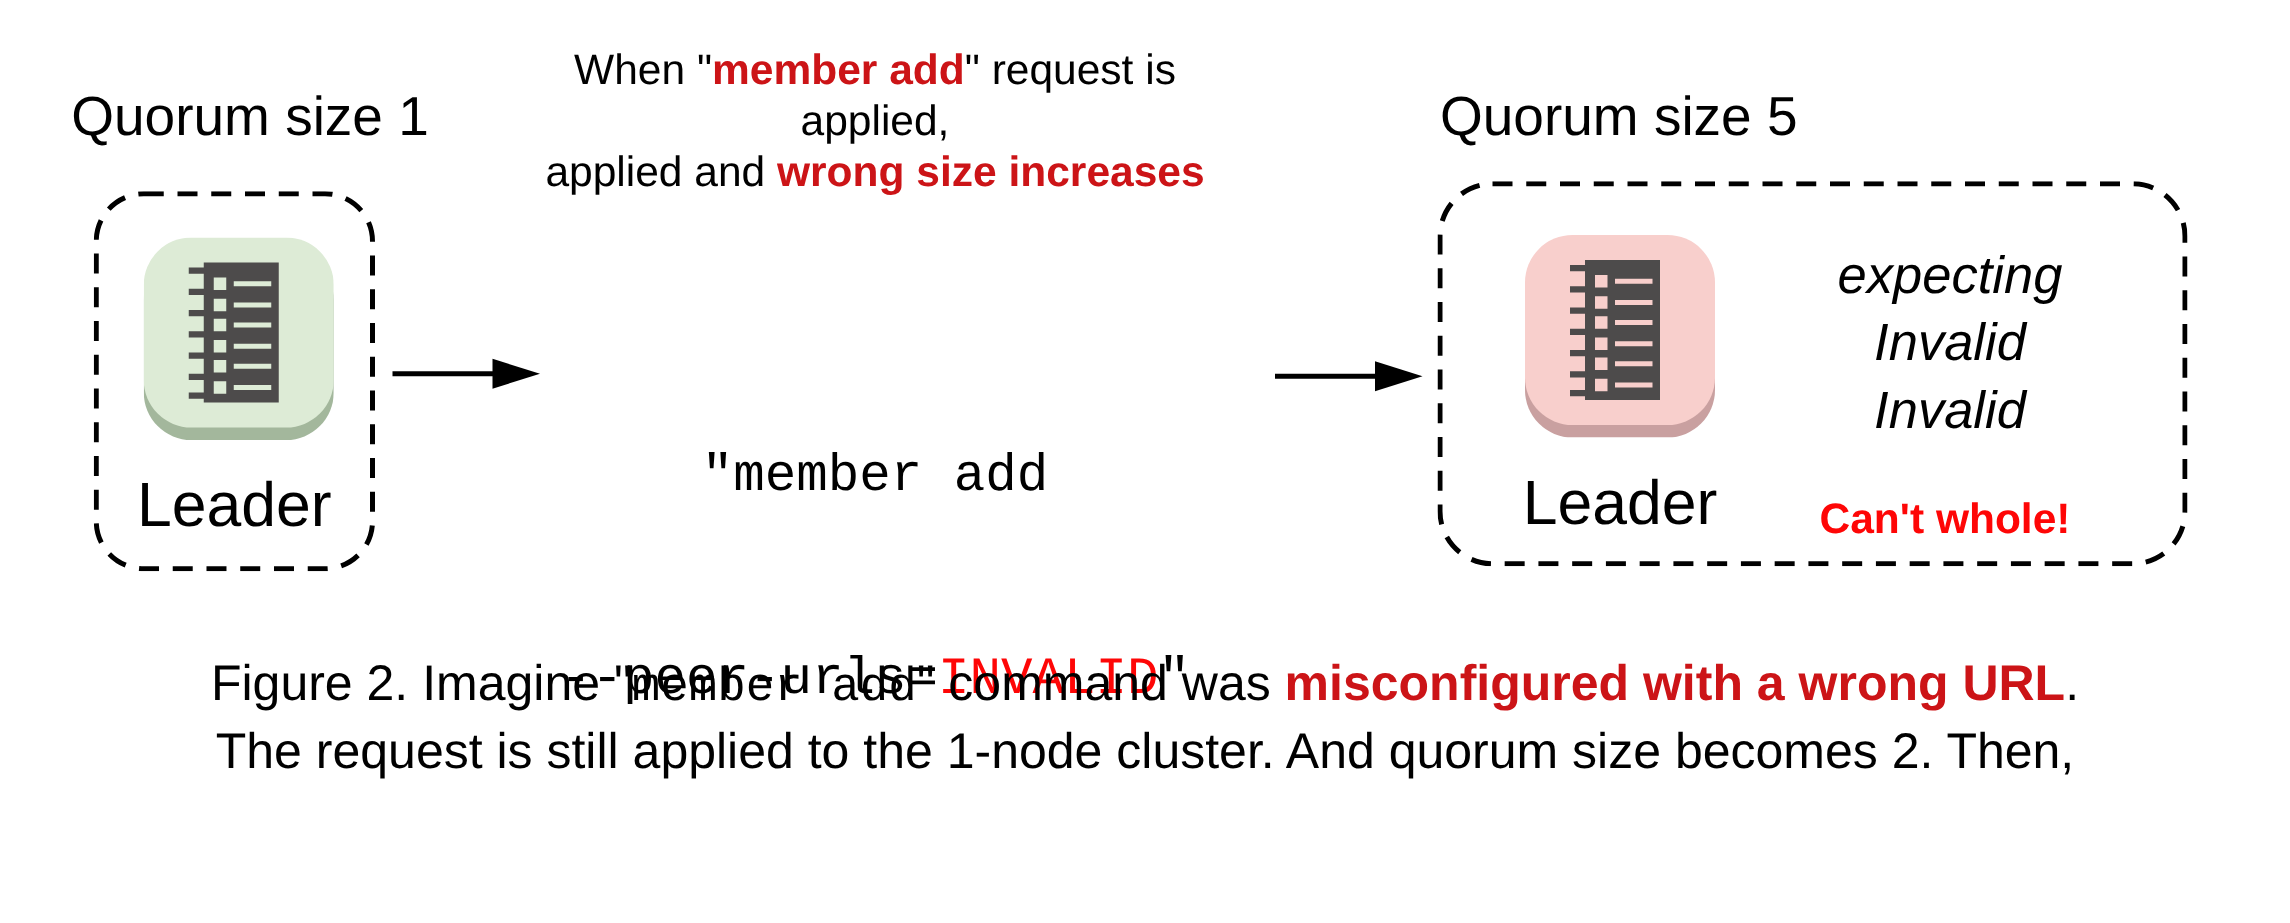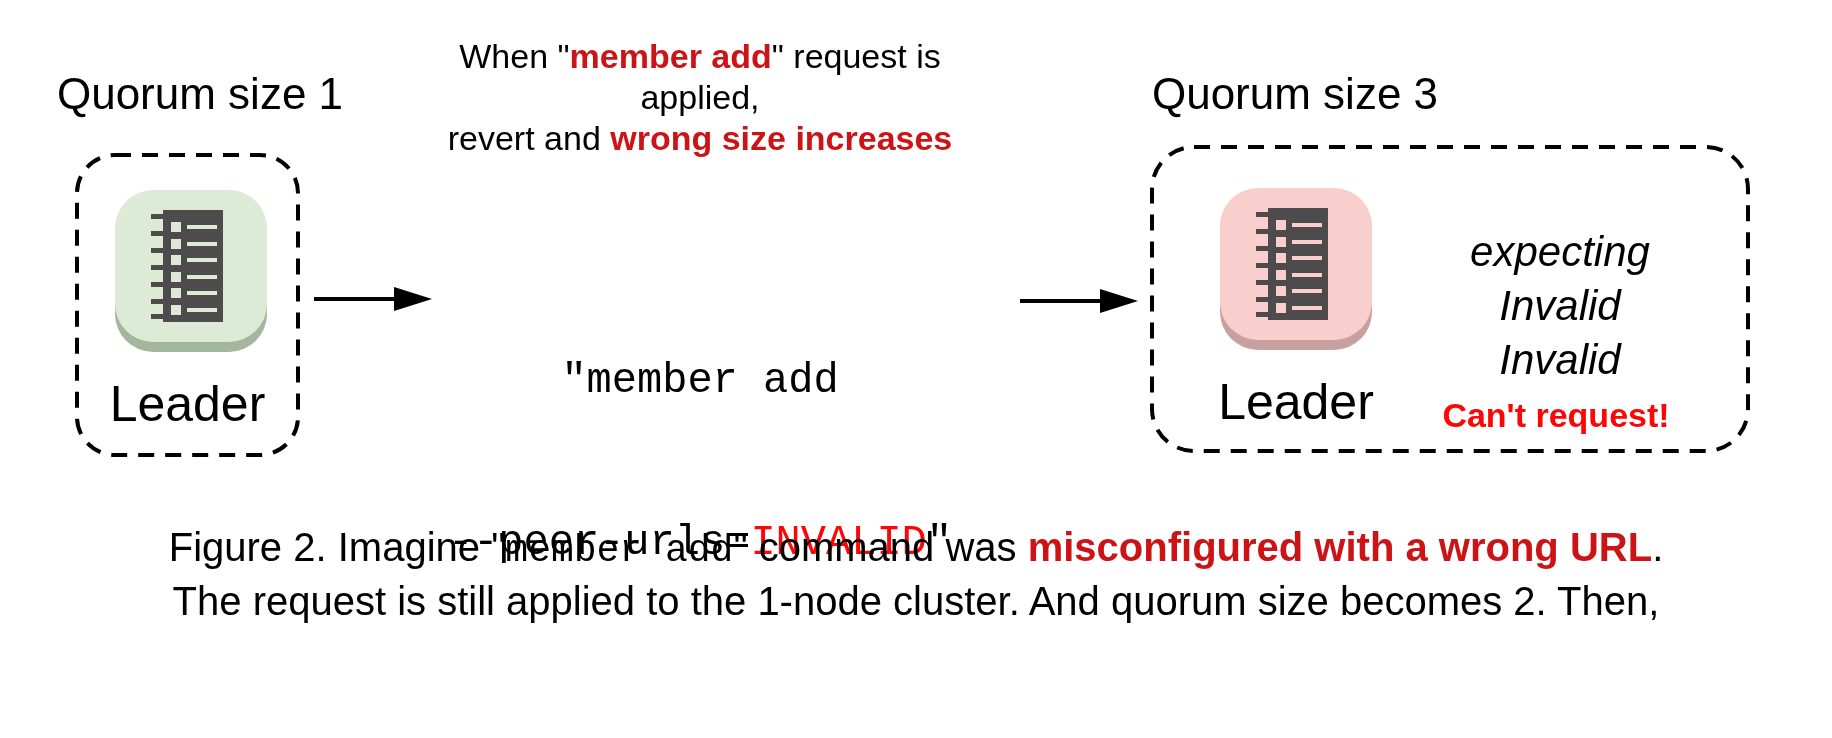--- a/index.html
+++ b/index.html
@@ -97,34 +97,34 @@
     <div class="abs center node-label" style="left:0;top:224px;width:225px;">Leader</div>
   </div>
 
   <svg class="arrow" style="left:312px;top:283px;" width="122" height="32" viewBox="0 0 122 32">
     <line x1="2" y1="16" x2="86" y2="16" stroke="#000" stroke-width="4"></line>
     <polygon points="82,4 82,28 120,16" fill="#000"></polygon>
   </svg>
 
   <div class="abs center transition-note" style="left:400px;top:36px;width:600px;">
     <div><span>When "</span><span class="em">member add</span><span>" request is applied,</span></div>
-    <div><span>revert and </span><span class="em">wrong size increases</span></div>
+    <div><span>applied and </span><span class="em">wrong size increases</span></div>
   </div>
 
   <div class="abs center command" style="left:400px;top:246px;width:600px;">
     <div>"member add</div>
     <div><span>--peer-urls=</span><span class="invalid">INVALID</span><span>"</span></div>
   </div>
 
   <svg class="arrow" style="left:1018px;top:285px;" width="122" height="32" viewBox="0 0 122 32">
     <line x1="2" y1="16" x2="86" y2="16" stroke="#000" stroke-width="4"></line>
     <polygon points="82,4 82,28 120,16" fill="#000"></polygon>
   </svg>
 
-  <div class="abs center quorum-title" style="left:1110px;top:70px;width:370px;">Quorum size 3</div>
+  <div class="abs center quorum-title" style="left:1110px;top:70px;width:370px;">Quorum size 5</div>
 
   <div class="cluster-box" style="left:1150px;top:145px;width:600px;height:308px;">
     <svg class="border" viewBox="0 0 600 308">
       <rect x="2" y="2" width="596" height="304" rx="42" fill="none" stroke="#000" stroke-width="4" stroke-dasharray="16 11"></rect>
     </svg>
 
     <svg class="node-badge badge-pink" style="left:70px;top:43px;" viewBox="0 0 152 162">
       <rect x="0" y="12" width="152" height="150" rx="38" fill="var(--icon-edge)"></rect>
       <rect x="0" y="0" width="152" height="152" rx="38" fill="var(--icon-fill)"></rect>
       <g fill="var(--glyph)">
@@ -148,27 +148,27 @@
           <rect x="72" y="85" width="30" height="4"></rect>
         <rect x="56" y="98" width="10" height="10"></rect>
           <rect x="72" y="101" width="30" height="4"></rect>
         <rect x="56" y="115" width="10" height="10"></rect>
           <rect x="72" y="118" width="30" height="4"></rect>
       </g>
     </svg>
 
     <div class="abs center node-label" style="left:0;top:230px;width:292px;">Leader</div>
 
-    <div class="abs center expecting" style="left:300px;top:48px;width:220px;margin-top:32px;">
+    <div class="abs center expecting" style="left:300px;top:48px;width:220px;">
       <div>expecting</div>
       <div>Invalid</div>
       <div>Invalid</div>
     </div>
 
-    <div class="abs center warning" style="left:292px;top:251px;width:228px;">Can't request!</div>
+    <div class="abs center warning" style="left:292px;top:251px;width:228px;">Can't whole!</div>
   </div>
 
   <div class="abs center caption" style="left:0;top:522px;width:1832px;">
     <div><span class="fig">Figure 2.</span><span> Imagine "</span><span class="mono">member add</span><span>" command was </span><span class="em">misconfigured with a wrong URL</span><span>.</span></div>
     <div>The request is still applied to the 1-node cluster. And quorum size becomes 2. Then,</div>
   </div>
 
 </div>
 
 </body></html>

